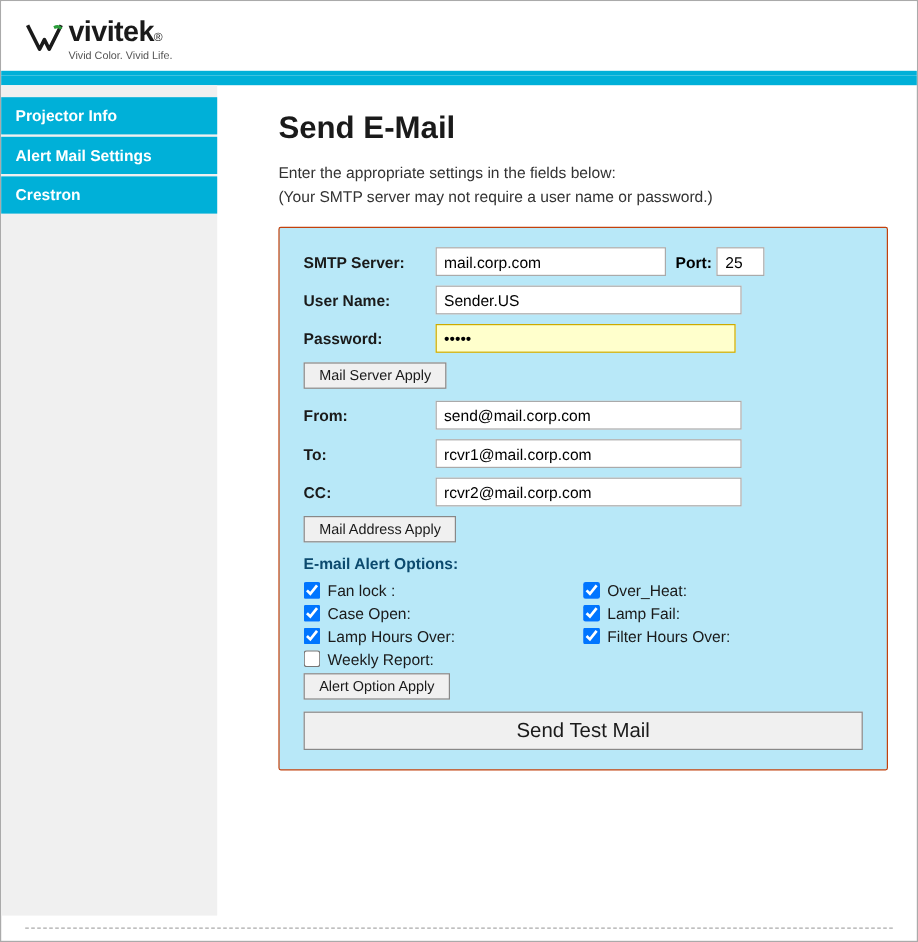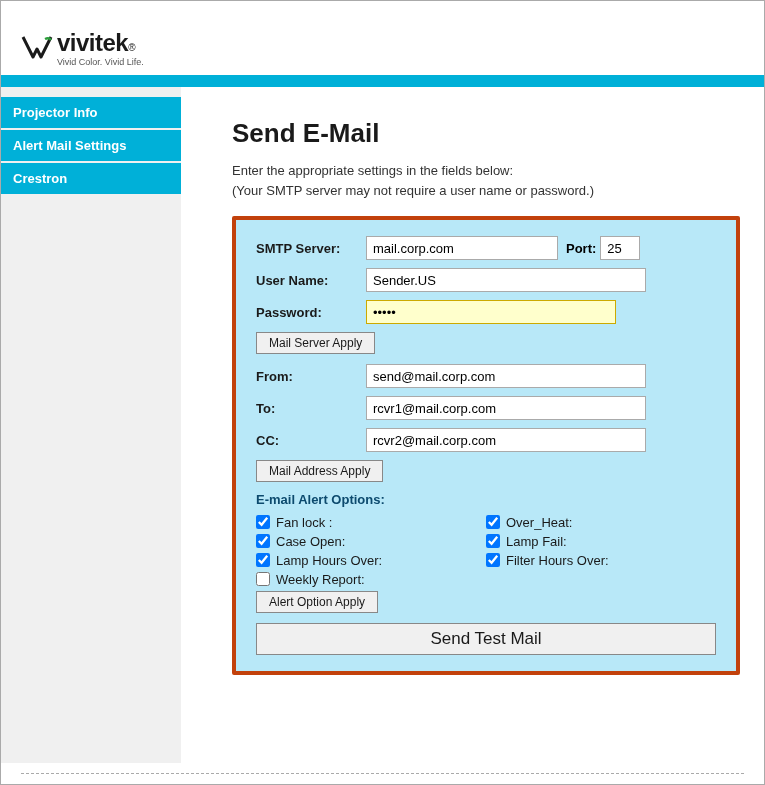--- a/index.html
+++ b/index.html
@@ -13,21 +13,21 @@
     .outer-frame {
       background: #fff;
       border: 1px solid #aaa;
       width: 765px;
       min-height: 785px;
       display: flex;
       flex-direction: column;
     }
     .header {
       background: #fff;
-      padding: 28px 20px 8px 20px;
+      padding: 12px 20px 8px 20px;
       border-bottom: 4px solid #00b0d8;
     }
     .blue-bar {
       background: #00b0d8;
       height: 8px;
       width: 100%;
     }
     .content-area {
       display: flex;
       flex: 1;
@@ -52,31 +52,30 @@
     }
     .main-content {
       flex: 1;
       padding: 20px 24px;
     }
     .page-title {
       font-size: 26px;
       font-weight: bold;
       color: #1a1a1a;
       margin-bottom: 12px;
-      margin-top: 11px;
     }
     .page-description {
       font-size: 13px;
       color: #333;
       margin-bottom: 16px;
       line-height: 1.5;
     }
     .form-panel {
       background: #b8e8f8;
-      border: 4px solid #c2410c;
+      border: 1px solid #c2410c;
       padding: 16px 20px;
       border-radius: 2px;
     }
     .form-row {
       display: flex;
       align-items: center;
       margin-bottom: 8px;
     }
     .form-label {
       width: 110px;
@@ -102,21 +101,21 @@
     }
     .port-label {
       font-weight: bold;
       margin-left: 8px;
       margin-right: 4px;
     }
     .port-input {
       width: 40px;
     }
     .full-input {
-      width: 280px;
+      width: 255px;
     }
     .password-input {
       width: 250px;
       background: #ffffcc;
       border: 1px solid #ccaa00;
     }
     .apply-btn {
       background: #f0f0f0;
       border: 1px solid #888;
       padding: 3px 12px;

